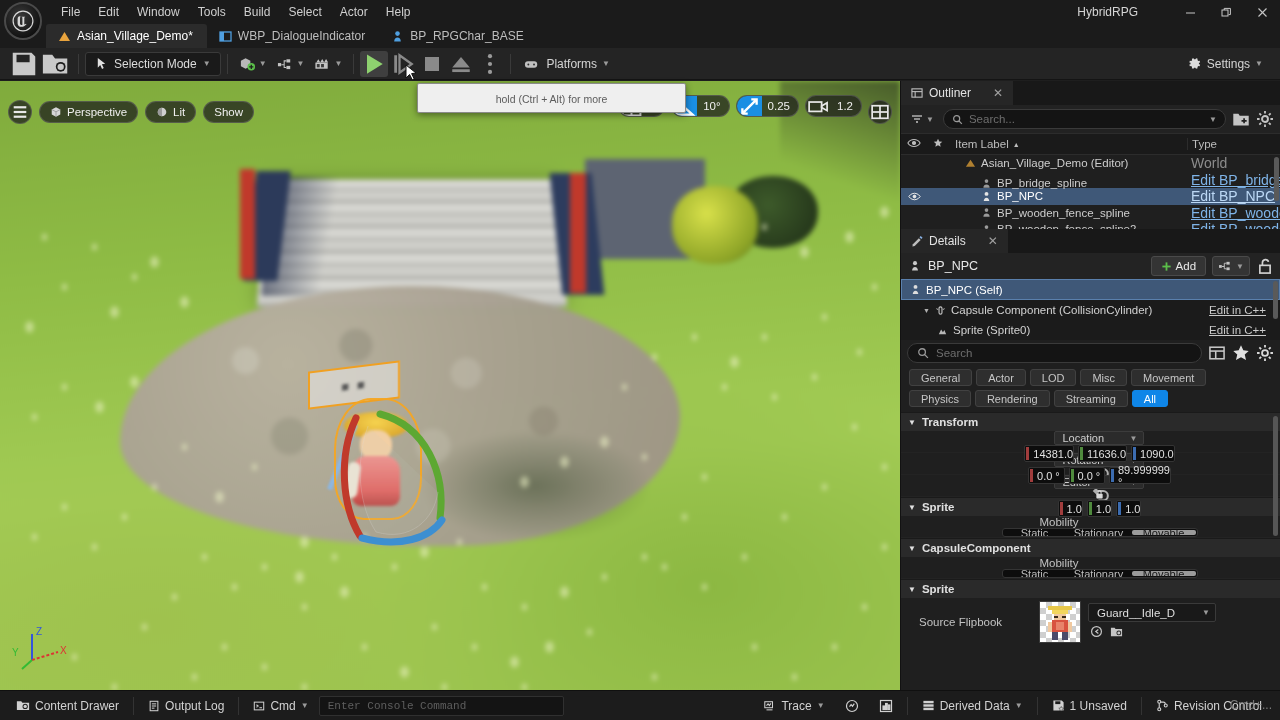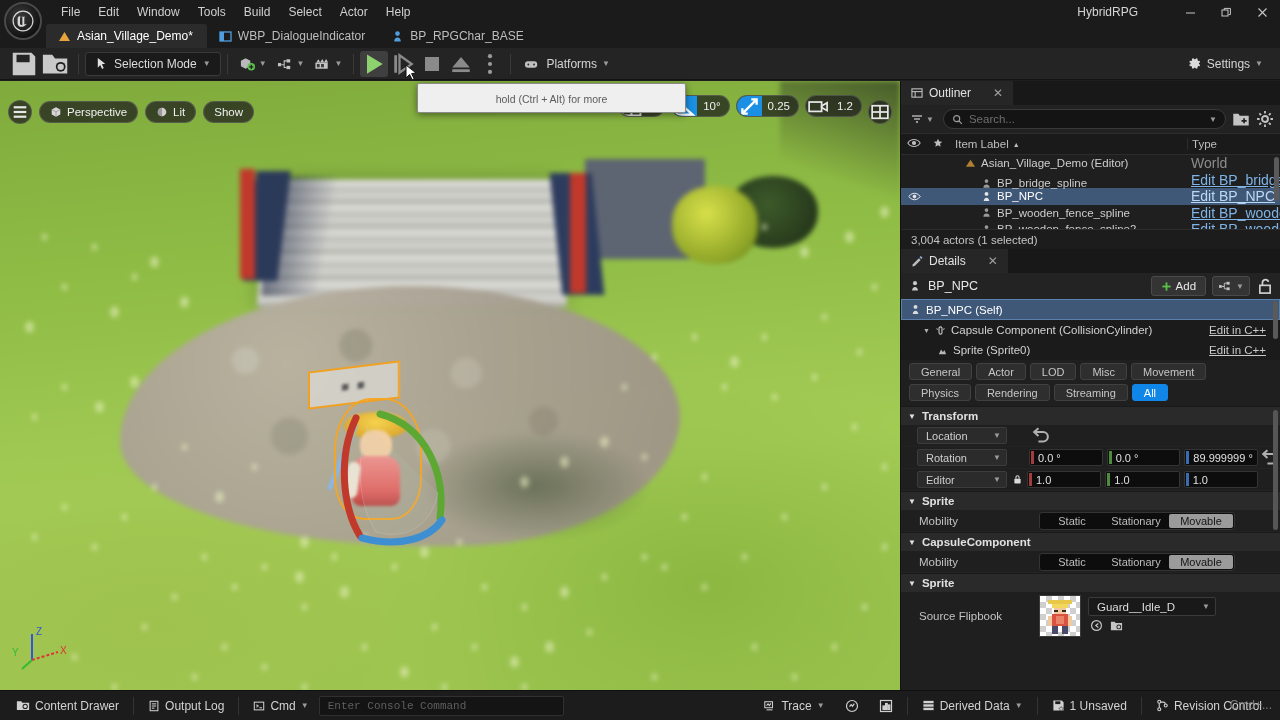--- a/index.html
+++ b/index.html
@@ -363,20 +363,21 @@
 
   .prop-scroll { position: relative; height: 254px; overflow: hidden; }
   .cat-header {
     display: flex; align-items: center; gap: 6px; height: 19px;
     background: #2a2a2a; padding-left: 7px; font-size: 11.5px; color: #e0e0e0;
     font-weight: bold; border-top: 1px solid #1a1a1a;
   }
   .prop-row {
     display: flex; align-items: center; height: 22px; padding-left: 18px;
     border-bottom: 1px solid #232323;
+    flex-direction: column;
   }
   .prop-name { width: 120px; font-size: 11.5px; color: #c2c2c2; }
   .prop-dd {
     display: flex; align-items: center; justify-content: space-between;
     width: 90px; height: 17px; padding: 0 5px 0 8px;
     background: #2b2b2b; border: 1px solid #3c3c3c; border-radius: 2px;
     font-size: 11px; color: #cfcfcf; margin-left: -2px;
   }
   .lock-ico { width: 20px; display:flex; align-items:center; justify-content:center; color:#d9d9d9; }
   .vec-fields { display: flex; gap: 4px; flex: 1; }
@@ -976,21 +977,20 @@
                 <svg viewBox="0 0 12 12" width="11" height="11">
                   <circle cx="6" cy="3.4" r="2" fill="#9a9a9a"></circle>
                   <path d="M2.6 10.5c0-2 1.5-3.4 3.4-3.4s3.4 1.4 3.4 3.4z" fill="#9a9a9a"></path>
                 </svg>
               </span>
               <span>BP_wooden_fence_spline2</span>
             </div>
             <div class="ol-type">Edit BP_wooden</div>
           </div>
         </div>
-      <div class="ol-status">3,004 actors (1 selected)</div>
     </div>
 
     <div class="details">
       <div class="panel-tabrow">
         <div class="panel-tab">
           <svg viewBox="0 0 13 13" width="12" height="12">
               <path d="M2 10l6.5-6.5 2 2L4 12l-2.5.5z" fill="#bdbdbd"></path>
               <path d="M9.2 2.4l1.3-1.3 2 2-1.3 1.3z" fill="#8ab4e8"></path>
             </svg>
           <span>Details</span>
@@ -1059,20 +1059,47 @@
               <span style="display: flex;">
                 <svg viewBox="0 0 12 12" width="11" height="11">
                   <path d="M2 10l2.5-5 2 3 1.5-2.5 2 4.5z" fill="#b8b8b8"></path>
                 </svg>
               </span>
               <span>Sprite (Sprite0)</span>
             </div>
             <span class="edit-cpp">Edit in C++</span>
           </div>
         </div>
+      <div class="det-search">
+        <div class="det-searchbox">
+          <svg viewBox="0 0 13 13" width="12" height="12" stroke="#9a9a9a" stroke-width="1.4" fill="none">
+              <circle cx="5.5" cy="5.5" r="3.6"></circle>
+              <line x1="8.3" y1="8.3" x2="11.8" y2="11.8"></line>
+            </svg>
+          <input placeholder="Search" style="">
+        </div>
+        <div class="icon-btn">
+          <svg viewBox="0 0 14 14" stroke="#c8c8c8" stroke-width="1.2" fill="none">
+              <rect x="1.5" y="2.5" width="11" height="9"></rect>
+              <line x1="1.5" y1="5.5" x2="12.5" y2="5.5"></line>
+              <line x1="6" y1="5.5" x2="6" y2="11.5"></line>
+            </svg>
+        </div>
+        <div class="icon-btn">
+          <svg viewBox="0 0 14 14" fill="#e0e0e0">
+              <path d="M7 1l1.8 3.9 4.2.5-3.1 2.8 1 4.3L7 10.3 3.1 12.5l1-4.3L1 5.4l4.2-.5z"></path>
+            </svg>
+        </div>
+        <div class="icon-btn">
+          <svg viewBox="0 0 14 14" fill="none" stroke="#d8d8d8" stroke-width="1.4">
+              <circle cx="7" cy="7" r="2.3"></circle>
+              <path d="M7 .8v2M7 11.2v2M.8 7h2M11.2 7h2M2.6 2.6l1.4 1.4M10 10l1.4 1.4M11.4 2.6L10 4M4 10l-1.4 1.4"></path>
+            </svg>
+        </div>
+      </div>
       <div class="filter-chips" id="filter-chips">
           <div class="chip">General</div>
           <div class="chip">Actor</div>
           <div class="chip">LOD</div>
           <div class="chip">Misc</div>
           <div class="chip">Movement</div>
           <div class="chip">Physics</div>
           <div class="chip">Rendering</div>
           <div class="chip">Streaming</div>
           <div class="chip active">All</div>
@@ -1083,20 +1110,25 @@
         <div class="cat-header">
           <span style="font-size:8px">▼</span>
           <span>Transform</span>
         </div>
         <div class="prop-row">
           <div class="prop-dd">
             <span>Location</span>
             <span class="chev">▼</span>
           </div>
           <div style="width:22px"></div>
+          <div class="vec-fields">
+            <div class="vfield x">14381.0</div>
+            <div class="vfield y">11636.0</div>
+            <div class="vfield z">1090.0</div>
+          </div>
           <div class="reset-ico">
             <svg viewBox="0 0 14 14" fill="none" stroke="#b0b0b0" stroke-width="1.3">
                 <path d="M4 4.5H9a3 3 0 010 6H6"></path>
                 <path d="M6 2L3.3 4.5 6 7"></path>
               </svg>
           </div>
         </div>
         <div class="prop-row">
           <div class="prop-dd">
             <span>Rotation</span>

